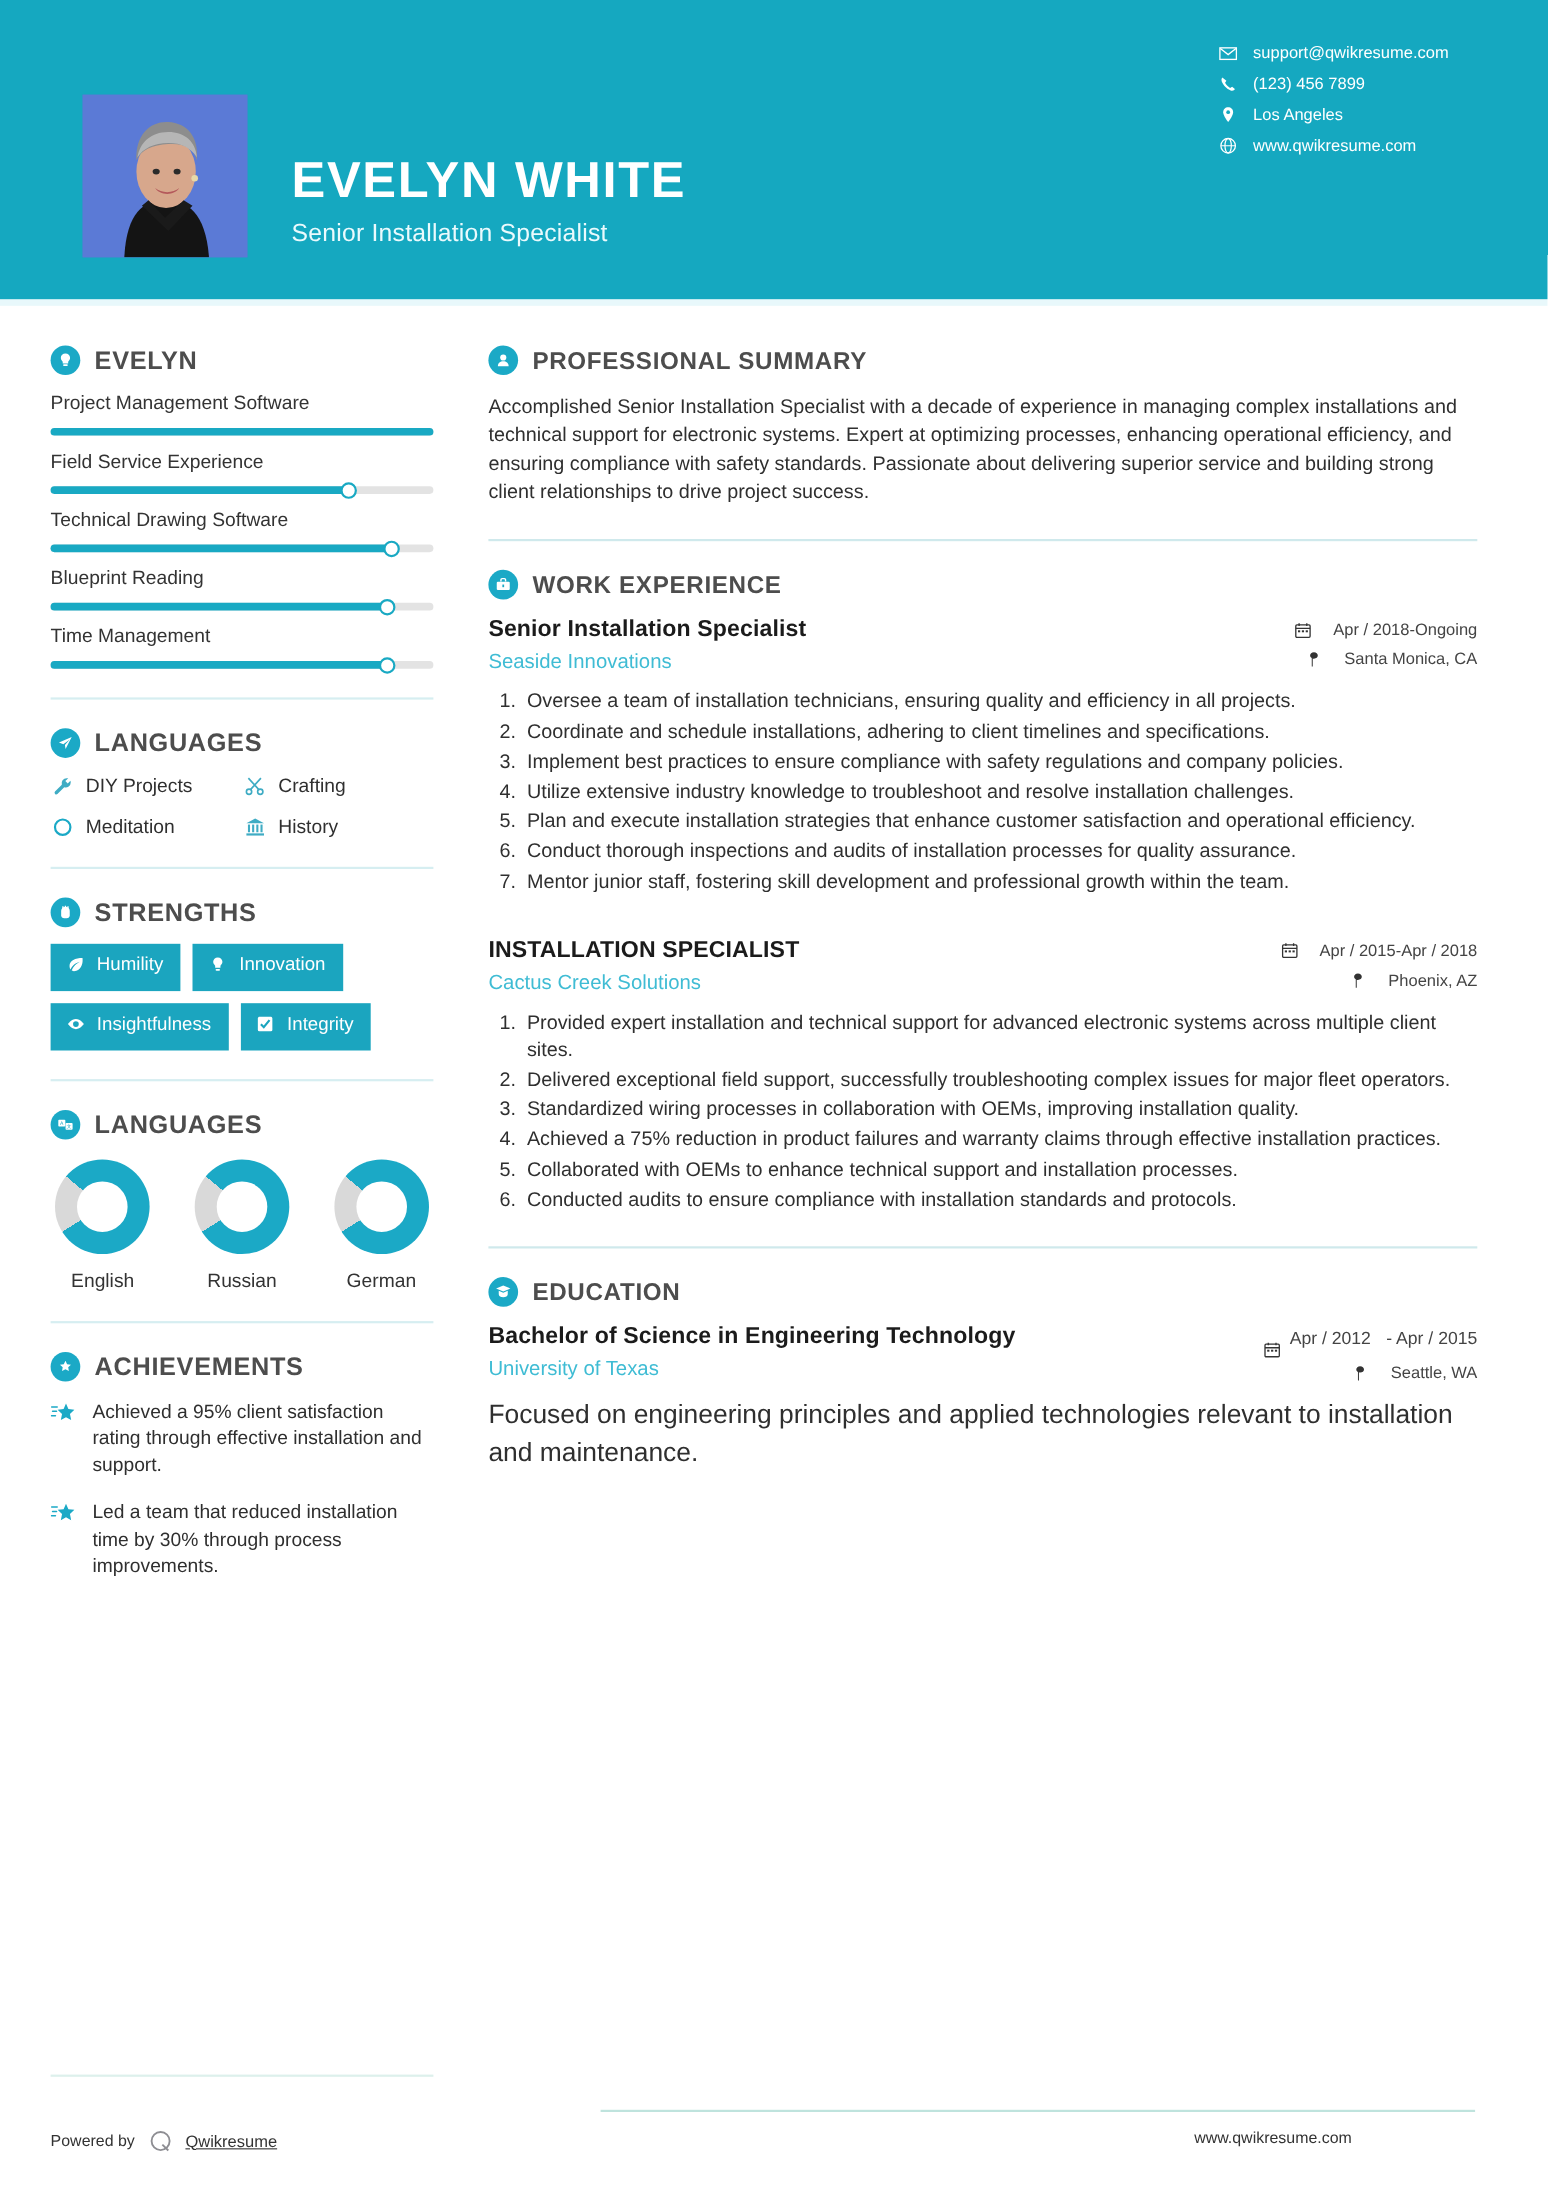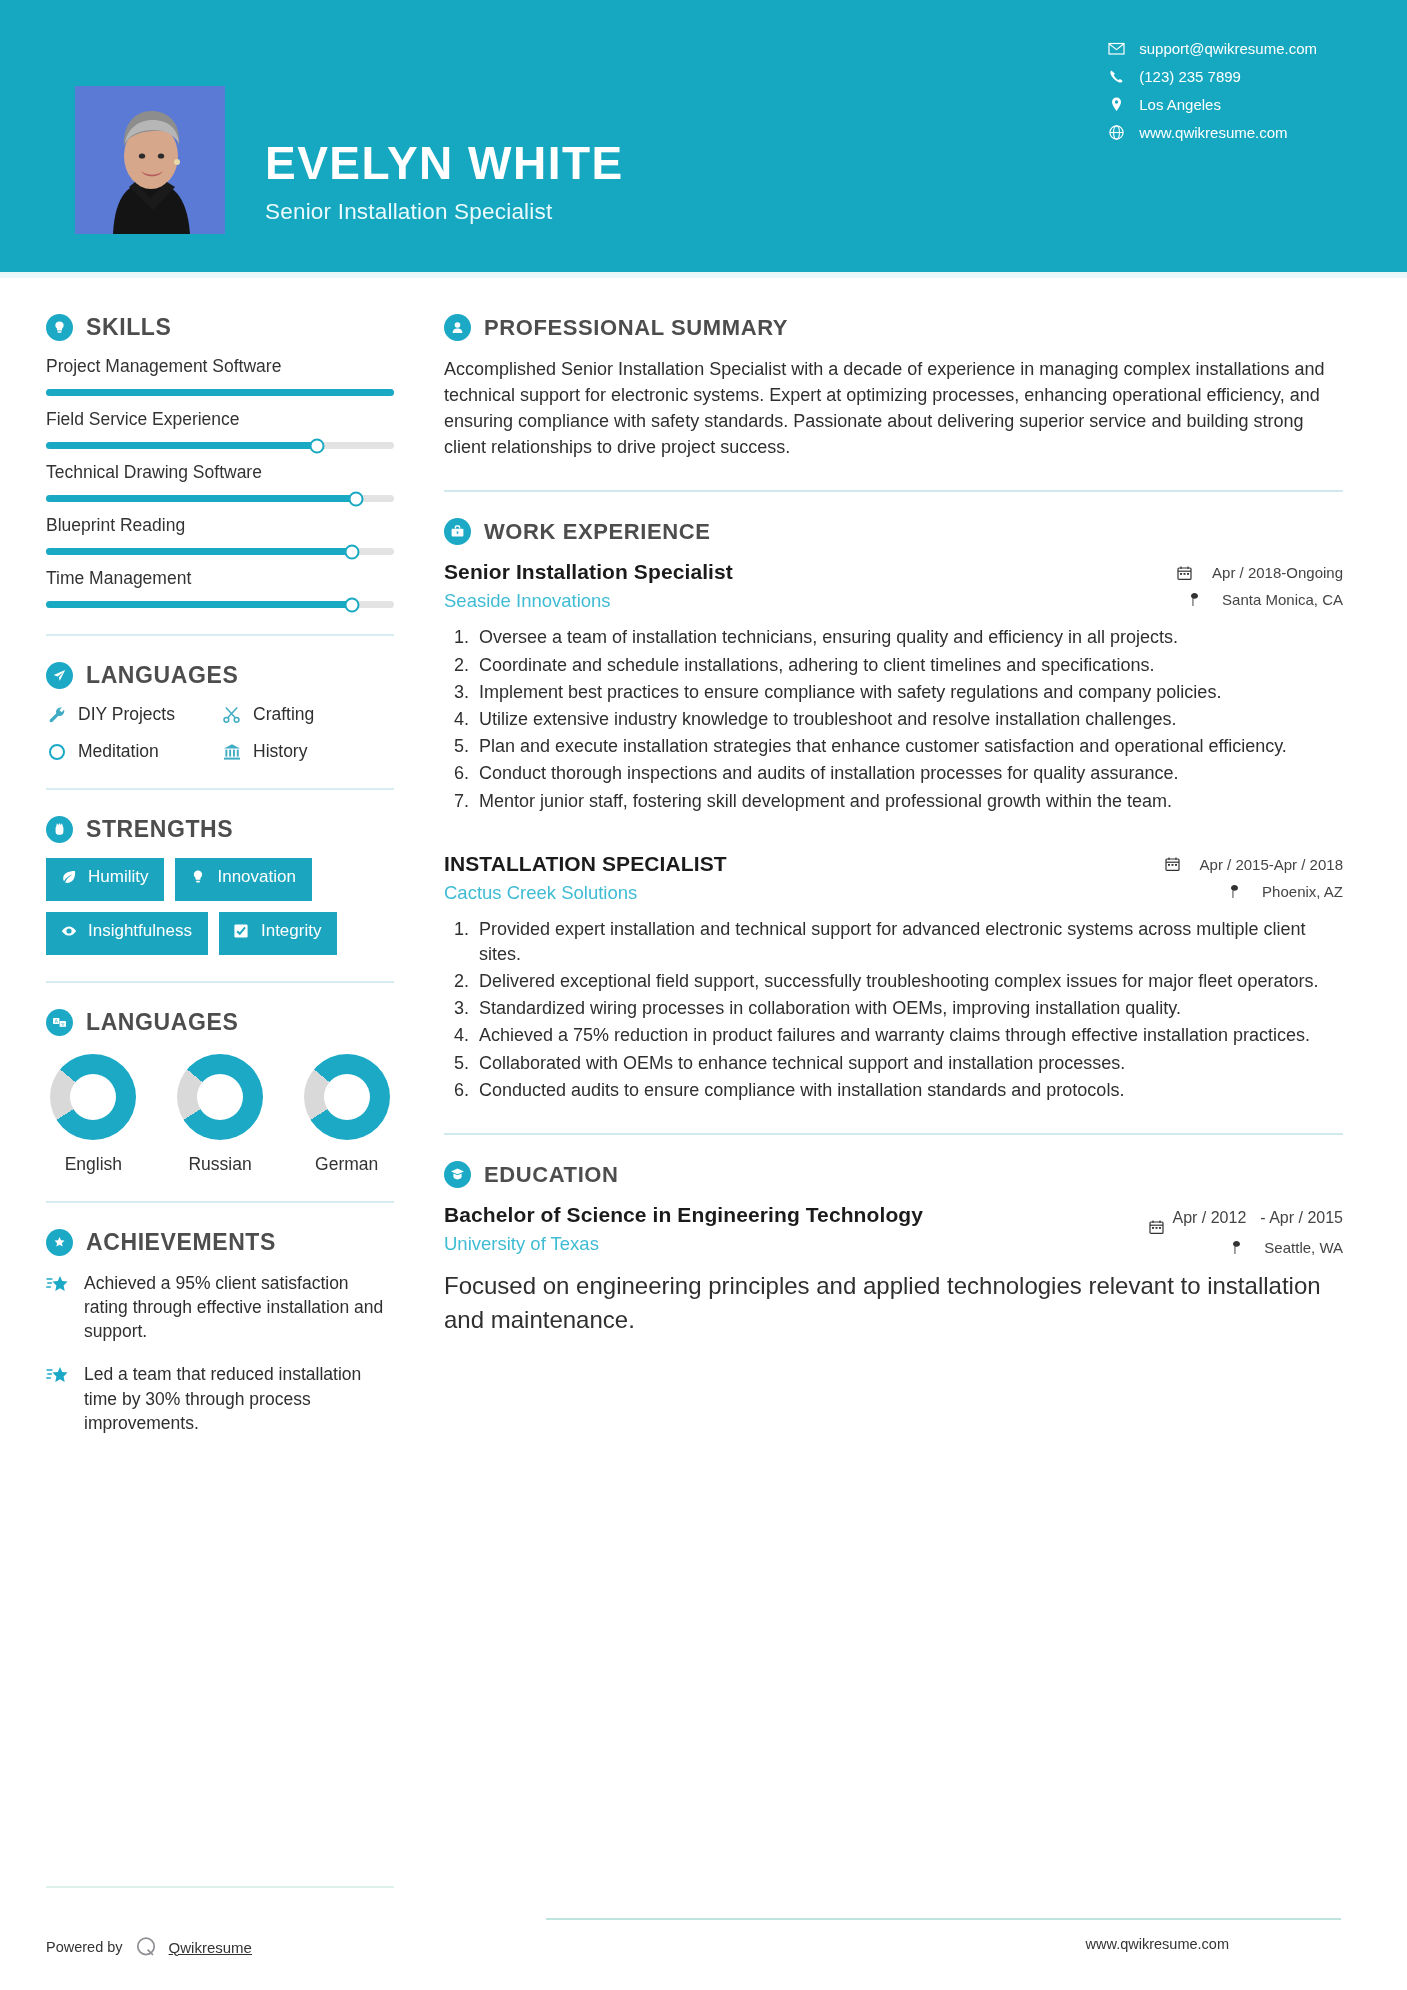--- a/index.html
+++ b/index.html
@@ -184,21 +184,21 @@
             </svg>
         </span>
         <span class="contact-txt">support@qwikresume.com</span>
       </div>
       <div class="contact-row">
         <span class="ci">
           <svg width="17" height="17" viewBox="0 0 17 17">
               <path d="M3.2 2.4 C2 3.6 2.2 5.6 3.6 8 C5.4 11 8.6 13.8 11.4 14.4 C13 14.7 14.2 14 14.6 12.9 L12.1 10.9 L10.3 12 C9 11.3 6.4 8.7 5.7 7.2 L6.9 5.5 Z" fill="#fff"></path>
             </svg>
         </span>
-        <span class="contact-txt">(123) 235 7899</span>
+        <span class="contact-txt">(123) 456 7899</span>
       </div>
       <div class="contact-row">
         <span class="ci">
           <svg width="17" height="17" viewBox="0 0 17 17">
               <path d="M8.5 1.6 C5.9 1.6 4 3.5 4 6 C4 9.2 8.5 15 8.5 15 C8.5 15 13 9.2 13 6 C13 3.5 11.1 1.6 8.5 1.6 Z" fill="#fff"></path>
               <circle cx="8.5" cy="6" r="1.7" fill="#15A8C0"></circle>
             </svg>
         </span>
         <span class="contact-txt">Los Angeles</span>
       </div>
@@ -222,21 +222,21 @@
       <div class="sidebar-col">
 
         <div>
           <div class="sec-head">
             <span class="sec-icon">
               <svg width="17" height="17" viewBox="0 0 17 17">
                   <path d="M8.5 2.4 C6.1 2.4 4.3 4.1 4.3 6.3 C4.3 7.9 5.2 8.9 6 9.8 L6 11.4 H11 L11 9.8 C11.8 8.9 12.7 7.9 12.7 6.3 C12.7 4.1 10.9 2.4 8.5 2.4 Z" fill="#fff"></path>
                   <rect x="6.4" y="12.2" width="4.2" height="1.5" rx=".7" fill="#fff"></rect>
                 </svg>
             </span>
-            <span class="sec-title">SKILLS</span>
+            <span class="sec-title">EVELYN</span>
           </div>
           <div id="skills-list">
               <div class="skill">
                 <div class="skill-name">Project Management Software</div>
                 <div class="skill-track">
                   <div class="skill-fill" style="width: 100%;"></div>
                 </div>
               </div>
               <div class="skill">
                 <div class="skill-name">Field Service Experience</div>

